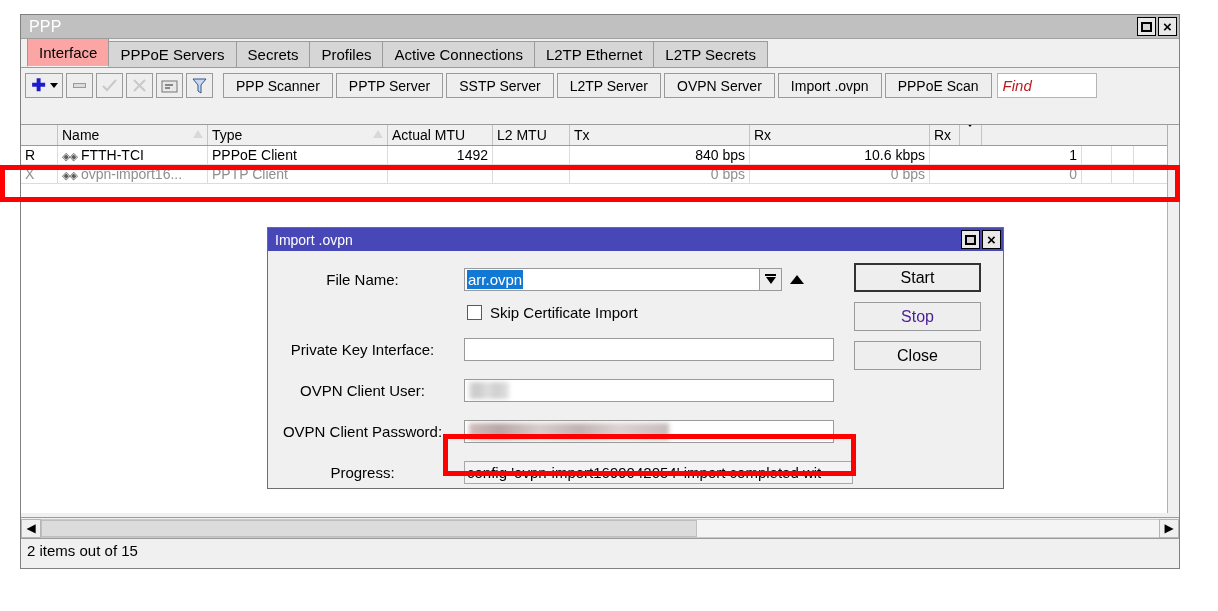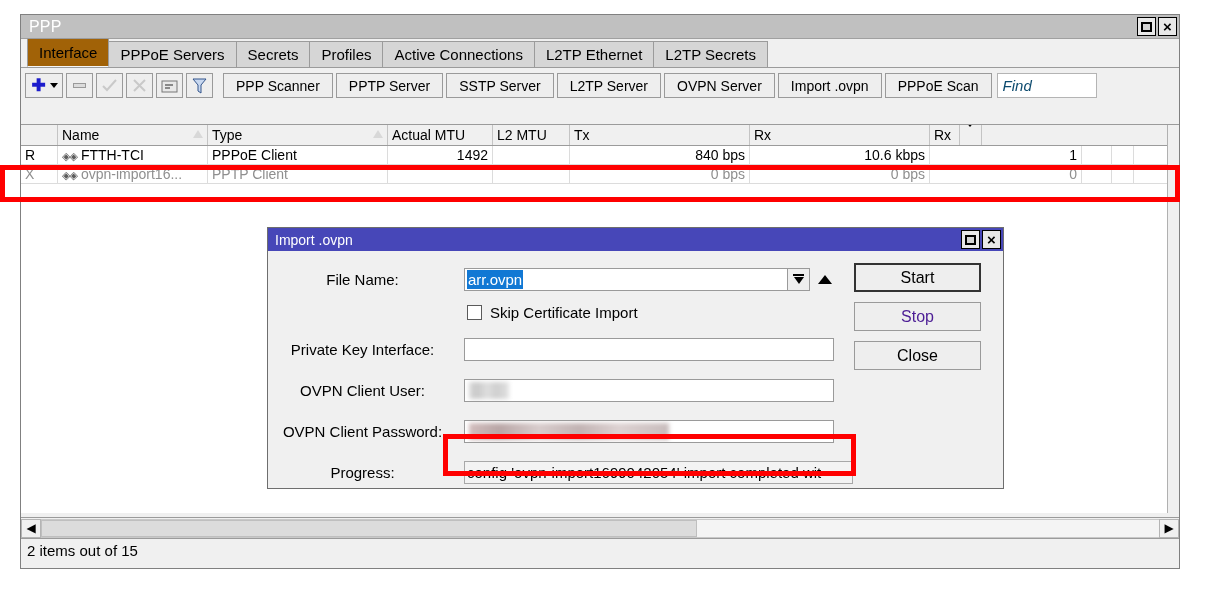--- a/index.html
+++ b/index.html
@@ -91,21 +91,21 @@
     background: #d6d6d6;
     border: 1px solid #9b9b9b;
     border-bottom: none;
     margin-right: -1px;
     font-size: 15px;
     color: #000;
     box-sizing: border-box;
     white-space: nowrap;
   }
   .tab.active {
-    background: #a16207;
+    background: #fca5a5;
     height: 29px;
     line-height: 28px;
     position: relative;
     z-index: 2;
     border-bottom: 1px solid #f6f6f6;
   }
 
   
   .toolbar {
     height: 32px;
@@ -156,21 +156,21 @@
   .find-box {
     height: 25px;
     width: 100px;
     background: #ffffff;
     border: 1px solid #b4b4b4;
     box-sizing: border-box;
     display: flex;
     align-items: center;
     padding-left: 5px;
     font-style: italic;
-    color: #0c4a6e;
+    color: #b91c1c;
     font-size: 15px;
     margin-left: 2px;
   }
 
   
   .table-wrap {
     position: absolute;
     left: 0;
     top: 109px;
     right: 0;
@@ -628,21 +628,21 @@
         <span class="x-glyph">×</span>
       </div>
     </div>
   </div>
 
   <div class="dlg-body">
     <div class="form">
 
       <div class="frow">
         <div class="flabel">File Name:</div>
-        <div class="finput" style="width:324px">
+        <div class="finput" style="width:296px">
           <span class="sel-text">arr.ovpn</span>
         </div>
         <div class="dd-btn">
           <span class="dd-glyph">
             <span class="bar"></span>
               <span class="tri"></span>
           </span>
         </div>
         <span class="up-tri"></span>
       </div>

